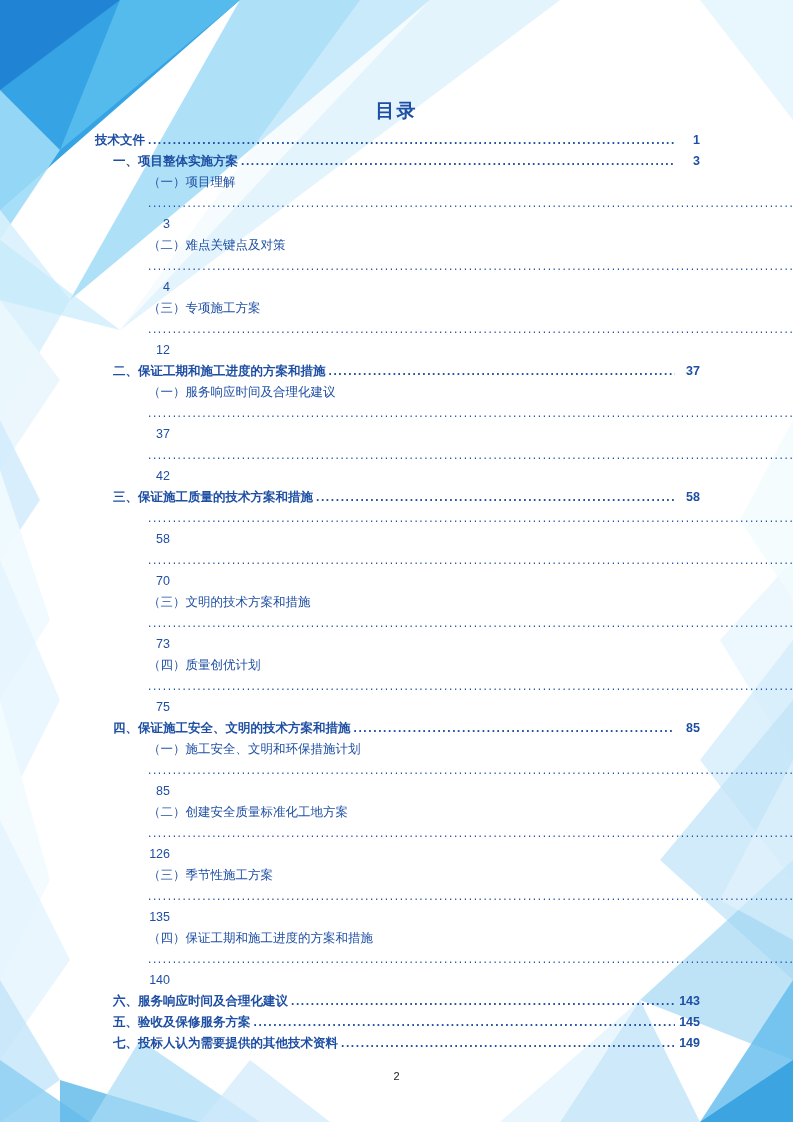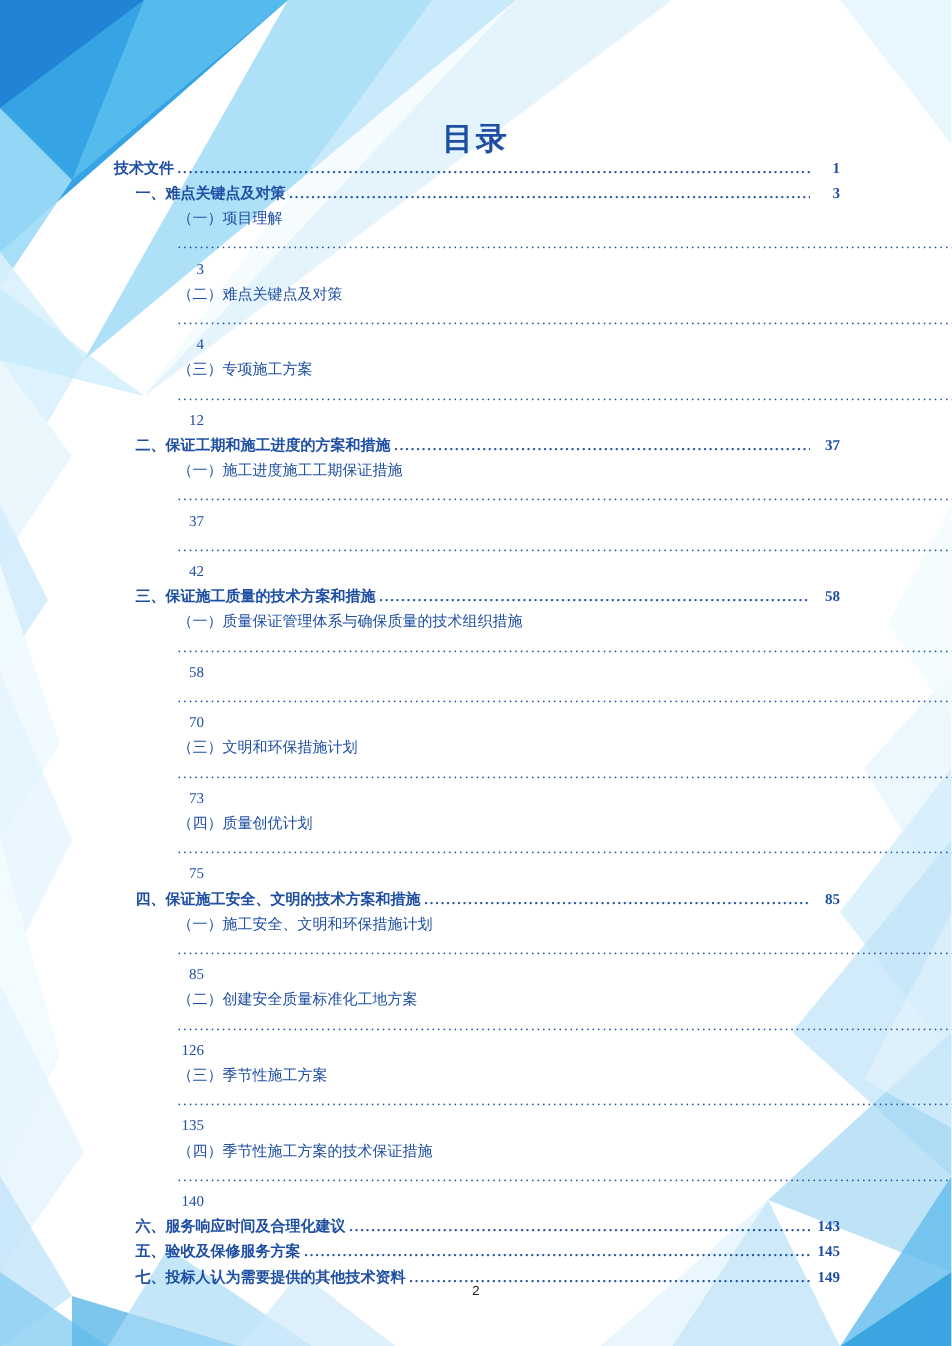--- a/index.html
+++ b/index.html
@@ -35,39 +35,38 @@
     left: 0; top: 0;
     width: 793px;
     height: 1122px;
   }
   .toc-title {
     position: absolute;
     top: 98px;
     left: 0;
     width: 793px;
     text-align: center;
-    font-size: 26px;
+    font-size: 19px;
     font-weight: bold;
     color: #1f4fa3;
     letter-spacing: 2px;
   }
   .toc {
     position: absolute;
     top: 130px;
     left: 95px;
     width: 605px;
   }
   .toc-row {
     display: flex;
     align-items: baseline;
     font-size: 12.5px;
     line-height: 21px;
     color: #1f4fa3;
     white-space: nowrap;
-    font-family: Liberation Serif, serif;
   }
   .toc-row .label {
     flex: 0 0 auto;
   }
   .toc-row .dots {
     flex: 1 1 auto;
     overflow: hidden;
     margin: 0 3px;
     color: #1f4fa3;
     font-size: 12px;
@@ -137,21 +136,21 @@
 
   <div class="content">
     <div class="toc-title">目录</div>
     <div class="toc" id="toc-list">
         <div class="toc-row lvl-0">
           <span class="label">技术文件</span>
           <span class="dots">................................................................................................................................................................</span>
           <span class="page-num">1</span>
         </div>
         <div class="toc-row lvl-1">
-          <span class="label">一、难点关键点及对策</span>
+          <span class="label">一、项目整体实施方案</span>
           <span class="dots">................................................................................................................................................................</span>
           <span class="page-num">3</span>
         </div>
         <div class="toc-row lvl-2">
           <span class="label">（一）项目理解</span>
           <span class="dots">................................................................................................................................................................</span>
           <span class="page-num">3</span>
         </div>
         <div class="toc-row lvl-2">
           <span class="label">（二）难点关键点及对策</span>
@@ -162,44 +161,43 @@
           <span class="label">（三）专项施工方案</span>
           <span class="dots">................................................................................................................................................................</span>
           <span class="page-num">12</span>
         </div>
         <div class="toc-row lvl-1">
           <span class="label">二、保证工期和施工进度的方案和措施</span>
           <span class="dots">................................................................................................................................................................</span>
           <span class="page-num">37</span>
         </div>
         <div class="toc-row lvl-2">
-          <span class="label">（一）施工进度施工工期保证措施</span>
+          <span class="label">（一）服务响应时间及合理化建议</span>
           <span class="dots">................................................................................................................................................................</span>
           <span class="page-num">37</span>
         </div>
         <div class="toc-row lvl-2">
           <span class="dots">................................................................................................................................................................</span>
           <span class="page-num">42</span>
         </div>
         <div class="toc-row lvl-1">
           <span class="label">三、保证施工质量的技术方案和措施</span>
           <span class="dots">................................................................................................................................................................</span>
           <span class="page-num">58</span>
         </div>
         <div class="toc-row lvl-2">
-          <span class="label">（一）质量保证管理体系与确保质量的技术组织措施</span>
           <span class="dots">................................................................................................................................................................</span>
           <span class="page-num">58</span>
         </div>
         <div class="toc-row lvl-2">
           <span class="dots">................................................................................................................................................................</span>
           <span class="page-num">70</span>
         </div>
         <div class="toc-row lvl-2">
-          <span class="label">（三）文明和环保措施计划</span>
+          <span class="label">（三）文明的技术方案和措施</span>
           <span class="dots">................................................................................................................................................................</span>
           <span class="page-num">73</span>
         </div>
         <div class="toc-row lvl-2">
           <span class="label">（四）质量创优计划</span>
           <span class="dots">................................................................................................................................................................</span>
           <span class="page-num">75</span>
         </div>
         <div class="toc-row lvl-1">
           <span class="label">四、保证施工安全、文明的技术方案和措施</span>
@@ -215,21 +213,21 @@
           <span class="label">（二）创建安全质量标准化工地方案</span>
           <span class="dots">................................................................................................................................................................</span>
           <span class="page-num">126</span>
         </div>
         <div class="toc-row lvl-2">
           <span class="label">（三）季节性施工方案</span>
           <span class="dots">................................................................................................................................................................</span>
           <span class="page-num">135</span>
         </div>
         <div class="toc-row lvl-2">
-          <span class="label">（四）季节性施工方案的技术保证措施</span>
+          <span class="label">（四）保证工期和施工进度的方案和措施</span>
           <span class="dots">................................................................................................................................................................</span>
           <span class="page-num">140</span>
         </div>
         <div class="toc-row lvl-1">
           <span class="label">六、服务响应时间及合理化建议</span>
           <span class="dots">................................................................................................................................................................</span>
           <span class="page-num">143</span>
         </div>
         <div class="toc-row lvl-1">
           <span class="label">五、验收及保修服务方案</span>

